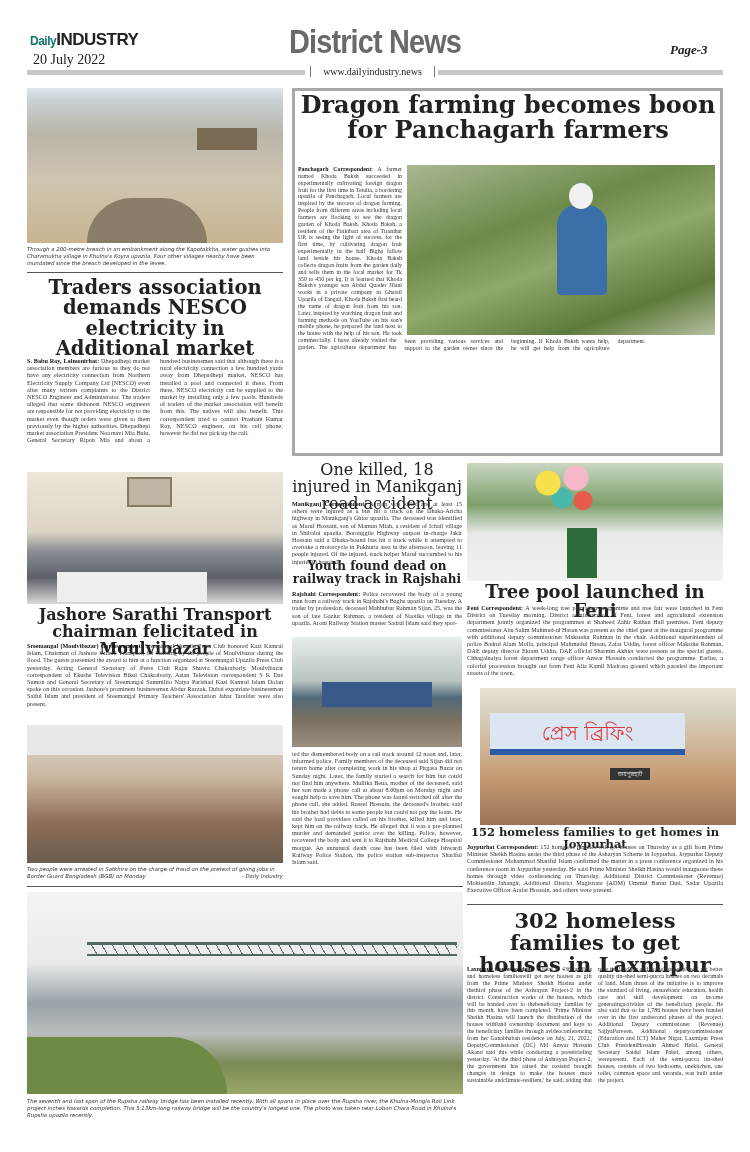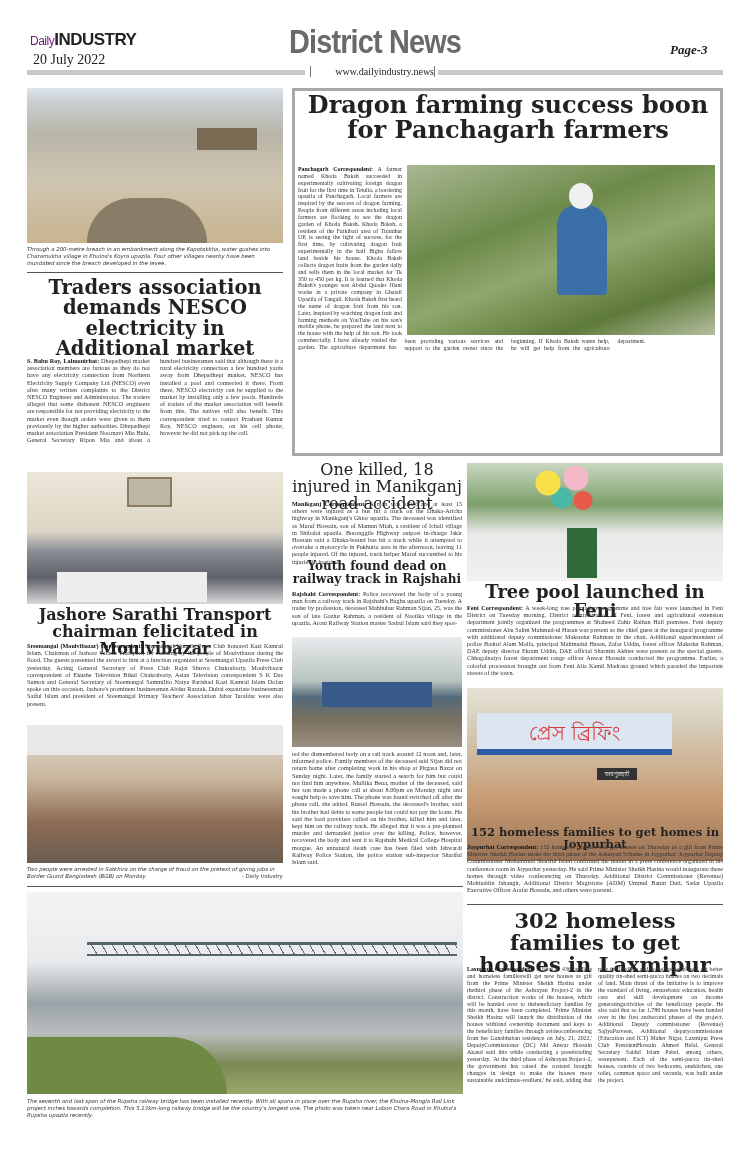--- a/index.html
+++ b/index.html
@@ -1,25 +1,25 @@
 <!DOCTYPE html>
 <html><head>
 <meta charset="utf-8">
 <style>
 *{box-sizing:border-box;margin:0;padding:0}
 body{width:750px;height:1152px;background:#fff;font-family:"DejaVu Serif",serif;color:#222;position:relative;overflow:hidden}
 .abs{position:absolute}
 .brand{left:30px;top:30px;font-family:"Liberation Sans",sans-serif;font-weight:bold;font-size:17px;letter-spacing:-0.5px}
-.brand .daily{font-size:12px;font-weight:normal;color:#701a75}
+.brand .daily{font-size:12px;font-weight:bold;color:#0f766e}
 .date{left:33px;top:52px;font-family:"Liberation Serif",serif;font-size:14px}
 .masthead{left:270px;top:22px;width:210px;text-align:center;font-family:"Liberation Sans",sans-serif;font-weight:bold;font-size:34px;color:#6a6a6a;letter-spacing:-1px;transform:scaleX(0.85)}
 .pageno{left:670px;top:42px;font-family:"Liberation Serif",serif;font-style:italic;font-weight:bold;font-size:13px}
 .rule-l{left:27px;top:70px;width:278px;height:5px;background:#c8c8c8}
 .rule-r{left:438px;top:70px;width:285px;height:5px;background:#c8c8c8}
-.site{left:310px;top:66px;width:125px;text-align:right;font-family:"Liberation Serif",serif;font-size:10px;border-left:1px solid #777;border-right:1px solid #777}
+.site{left:310px;top:66px;width:125px;text-align:center;font-family:"Liberation Serif",serif;font-size:10px;border-left:1px solid #777;border-right:1px solid #777}
 .photo{overflow:hidden}
 .cap{font-family:"DejaVu Sans",sans-serif;font-style:italic;font-size:5.4px;line-height:7px;color:#333}
 .hl{font-family:"DejaVu Serif",serif;font-weight:bold;text-align:center;color:#222;line-height:1.05}
 .body{font-family:"Liberation Serif",serif;font-size:6.2px;line-height:7.2px;text-align:justify;color:#333}
 .body b{color:#111}
 .col2{column-count:2;column-gap:10px}
 .col4{column-count:4;column-gap:8px}
 .box{border:3px solid #a8a8a8}
 .hr{height:1px;background:#555}
 </style>
@@ -57,21 +57,21 @@
 <div class="abs cap" style="left:27px;top:866px;width:256px"><span>Two people were arrested in Satkhira on the charge of fraud on the pretext of giving jobs in Border Guard Bangladesh (BGB) on Monday</span> <span style="float:right">- Daily Industry</span></div>
 <div class="abs hr" style="left:27px;top:886px;width:436px"></div>
 
 <div class="abs photo" style="left:27px;top:892px;width:436px;height:202px;background:linear-gradient(180deg,#f4f4f4 0%,#e8eaec 35%,#9aa3a8 55%,#b9bdbd 70%,#7a8a55 85%,#9aa86a 100%)">
   <div class="abs" style="left:60px;top:50px;width:370px;height:14px;border-top:3px solid #566;border-bottom:2px solid #566;background:repeating-linear-gradient(60deg,transparent 0 8px,#667 8px 9px)"></div>
   <div class="abs" style="left:0;top:145px;width:200px;height:57px;background:#6f8a45;border-radius:0 80px 0 0"></div>
 </div>
 <div class="abs cap" style="left:27px;top:1098px;width:436px">The seventh and last span of the Rupsha railway bridge has been installed recently. With all spans in place over the Rupsha river, the Khulna-Mongla Rail Link project inches towards completion. This 5.13km-long railway bridge will be the country's longest one. The photo was taken near Lobon Chara Road in Khulna's Rupsha upazila recently.</div>
 
 <div class="abs box" style="left:292px;top:88px;width:431px;height:368px"></div>
-<div class="abs hl" style="left:298px;top:92px;width:420px;font-size:24px">Dragon farming success boon for Panchagarh farmers</div>
+<div class="abs hl" style="left:298px;top:92px;width:420px;font-size:24px">Dragon farming becomes boon for Panchagarh farmers</div>
 <div class="abs photo" style="left:407px;top:165px;width:308px;height:170px;background:linear-gradient(160deg,#a9b892 0%,#6d8a4a 35%,#8fa86c 55%,#5e7a3a 80%,#b5bfa0 100%)">
   <div class="abs" style="left:150px;top:40px;width:50px;height:90px;background:#3b6fa8;border-radius:20px 20px 4px 4px"></div>
   <div class="abs" style="left:162px;top:18px;width:24px;height:26px;background:#f0f0f0;border-radius:50%"></div>
 </div>
 <div class="abs body" style="left:298px;top:166px;width:104px;height:172px;overflow:hidden;font-size:5.9px;line-height:6.85px"><b>Panchagarh Correspondent:</b><span> A farmer named Khoda Baksh succeeded in experimentally cultivating foreign dragon fruit for the first time in Tetulia, a bordering upazila of Panchagarh. Local farmers are inspired by the success of dragon farming. People from different areas including local farmers are flocking to see the dragon garden of Khoda Baksh. Khoda Baksh, a resident of the Futkibari area of Tiranihat UP, is seeing the light of success, for the first time, by cultivating dragon fruit experimentally in the half Bigha fallow land beside his house. Khoda Baksh collects dragon fruits from the garden daily and sells them in the local market for Tk 350 to 450 per kg. It is learned that Khoda Baksh's younger son Abdul Quader Jilani works in a private company in Ghatail Upazila of Tangail. Khoda Baksh first heard the name of dragon fruit from his son. Later, inspired by watching dragon fruit and farming methods on YouTube on his son's mobile phone, he prepared the land next to the house with the help of his son. He took the fruit's seedlings from Tangail and planted them on half-bigha land a year ago. Flowers start to appear on the trees within a year of planting. At present, every tree in the garden has borne fruit and begun to ripen. Farmer Khoda Baksh is starting to sell dragons from the garden in the local market. He also created saplings from dragon trees. Seeing his success, local farmers are also inspired to cultivate dragons. 'Heard about dragon fruit, but I have never seen this in my life. Since dragon fruit is cultivated in our area, I am also interested in cultivating this fruit,' said local farmer Zahirul Islam. Tourist Liaquat Ali said after hearing the news, he came to see this dragon garden with his friends. This is the first garden in Tetulia. We saw the garden and bought dragon fruit for the house. Tetulia Upazila Agriculture Officer Jahangir Alam said for the first time in Tetulia, dragon fruits have been cultivated commercially. I have already visited the garden. The agriculture department has been providing various services and support to the garden owner since the beginning. If Khoda Baksh wants help, he will get help from the agriculture department.</span></div>
 <div class="abs body col4" style="left:298px;top:338px;width:418px;height:112px;overflow:hidden;font-size:5.9px;line-height:6.85px">
     <span style="display:block;margin-top:-336px"> A farmer named Khoda Baksh succeeded in experimentally cultivating foreign dragon fruit for the first time in Tetulia, a bordering upazila of Panchagarh. Local farmers are inspired by the success of dragon farming. People from different areas including local farmers are flocking to see the dragon garden of Khoda Baksh. Khoda Baksh, a resident of the Futkibari area of Tiranihat UP, is seeing the light of success, for the first time, by cultivating dragon fruit experimentally in the half Bigha fallow land beside his house. Khoda Baksh collects dragon fruits from the garden daily and sells them in the local market for Tk 350 to 450 per kg. It is learned that Khoda Baksh's younger son Abdul Quader Jilani works in a private company in Ghatail Upazila of Tangail. Khoda Baksh first heard the name of dragon fruit from his son. Later, inspired by watching dragon fruit and farming methods on YouTube on his son's mobile phone, he prepared the land next to the house with the help of his son. He took the fruit's seedlings from Tangail and planted them on half-bigha land a year ago. Flowers start to appear on the trees within a year of planting. At present, every tree in the garden has borne fruit and begun to ripen. Farmer Khoda Baksh is starting to sell dragons from the garden in the local market. He also created saplings from dragon trees. Seeing his success, local farmers are also inspired to cultivate dragons. 'Heard about dragon fruit, but I have never seen this in my life. Since dragon fruit is cultivated in our area, I am also interested in cultivating this fruit,' said local farmer Zahirul Islam. Tourist Liaquat Ali said after hearing the news, he came to see this dragon garden with his friends. This is the first garden in Tetulia. We saw the garden and bought dragon fruit for the house. Tetulia Upazila Agriculture Officer Jahangir Alam said for the first time in Tetulia, dragon fruits have been cultivated commercially. I have already visited the garden. The agriculture department has been providing various services and support to the garden owner since the beginning. If Khoda Baksh wants help, he will get help from the agriculture department.</span>
   </div>
 
 <div class="abs hl" style="left:292px;top:462px;width:170px;font-size:16px;font-weight:normal">One killed, 18 injured in Manikganj road accident</div>
@@ -84,21 +84,21 @@
 </div>
 <div class="abs body" style="left:292px;top:750px;width:170px">ted the dismembered body on a rail track around 12 noon and, later, informed police. Family members of the deceased said Sijan did not return home after completing work in his shop at Pirgasa Bazar on Sunday night. Later, the family started a search for him but could not find him anywhere. Mullika Beua, mother of the deceased, said her son made a phone call at about 8.00pm on Monday night and sought help to save him. The phone was found switched off after the phone call, she added. Russel Hossain, the deceased's brother, said his brother had debts to some people but could not pay the loans. He said the load providers called on his brother, killed him and later, kept him on the railway track. He alleged that it was a pre-planned murder and demanded justice over the killing. Police, however, recovered the body and sent it to Rajshahi Medical College Hospital morgue. An unnatural death case has been filed with Ishwardi Railway Police Station, the police station sub-inspector Shariful Islam said.</div>
 
 <div class="abs photo" style="left:467px;top:463px;width:256px;height:118px;background:linear-gradient(180deg,#c9d7c2 0%,#7da06b 35%,#e9e9e9 60%,#f1f1f1 100%)">
   <div class="abs" style="left:60px;top:0;width:70px;height:50px;background:radial-gradient(circle at 30% 40%,#f7e04a 0 12px,transparent 13px),radial-gradient(circle at 70% 30%,#f5b8c8 0 12px,transparent 13px),radial-gradient(circle at 50% 70%,#48b8a8 0 10px,transparent 11px),radial-gradient(circle at 80% 75%,#e85a4a 0 9px,transparent 10px)"></div>
   <div class="abs" style="left:100px;top:65px;width:30px;height:50px;background:#2f6b3a"></div>
 </div>
 <div class="abs hl" style="left:467px;top:583px;width:256px;font-size:18px">Tree pool launched in Feni</div>
 <div class="abs body" style="left:467px;top:604px;width:256px"><b>Feni Correspondent:</b><span> A week-long tree plantation programme and tree fair were launched in Feni District on Tuesday morning. District administration of Feni, forest and agricultural extension department jointly organized the programmes at Shaheed Zahir Raihan Hall premises. Feni deputy commissioner Abu Salim Mahmud-ul Hasan was present as the chief guest at the inaugural programme with additional deputy commissioner Maksudur Rahman in the chair. Additional superintendent of police Badrul Alam Molla, principal Mahmudul Hasan, Zafar Uddin, forest officer Maksdur Rahman, DAE deputy director Ekram Uddin, DAE official Sharmin Akhter were present as the special guests. Chhagalnaiya forest department range officer Anwar Hossain conducted the programme. Earlier, a colorful procession brought out from Feni Alia Kamil Madrasa ground which paraded the important streets of the town.</span></div>
 
-<div class="abs photo" style="left:467px;top:688px;width:256px;height:173px;background:linear-gradient(180deg,#e8e2d4 0%,#d9d4c4 15%,#c79b72 65%,#9a7356 100%)">
+<div class="abs photo" style="left:480px;top:688px;width:256px;height:137px;background:linear-gradient(180deg,#e8e2d4 0%,#d9d4c4 15%,#c79b72 65%,#9a7356 100%)">
   <div class="abs" style="left:10px;top:25px;width:195px;height:42px;background:#dbe6f2;border-bottom:6px solid #2b5aa6;color:#d83a3a;font-size:20px;text-align:center;line-height:40px;font-family:'DejaVu Sans',sans-serif">প্রেস ব্রিফিং</div>
   <div class="abs" style="left:130px;top:80px;width:40px;height:12px;background:#333;color:#fff;font-size:6px;text-align:center;line-height:12px;font-family:'DejaVu Sans',sans-serif">জয়পুরহাট</div>
 </div>
 <div class="abs hl" style="left:467px;top:826px;width:256px;font-size:11.5px">152 homeless families to get homes in Joypurhat</div>
 <div class="abs body" style="left:467px;top:843px;width:256px"><b>Joypurhat Correspondent:</b><span> 152 homeless families will get houses on Thursday as a gift from Prime Minister Sheikh Hasina under the third phase of the Asharyan Scheme in Joypurhat. Joypurhat Deputy Commissioner Mohammad Shariful Islam confirmed the matter in a press conference organized in his conference room in Joypurhat yesterday. He said Prime Minister Sheikh Hasina would inaugurate these homes through video conferencing on Thursday. Additional District Commissioner (Revenue) Mohiuddin Jahangir, Additional District Magistrate (ADM) Ummul Banin Duti, Sadar Upazila Executive Officer Arafat Hossain, and others were present.</span></div>
 <div class="abs hr" style="left:467px;top:904px;width:256px"></div>
 
 <div class="abs hl" style="left:467px;top:910px;width:256px;font-size:21px">302 homeless families to get houses in Laxmipur</div>
 <div class="abs body col2" style="left:467px;top:966px;width:256px;height:160px;column-gap:6px;font-size:5.9px;line-height:6.9px"><b>Laxmipur Correspondent:</b><span> A total of 436 landless and homeless familieswill get new houses as gift from the Prime Minister Sheikh Hasina under thethird phase of the Ashrayan Project-2 in the district. Construction works of the houses, which will be handed over to thebeneficiary families by this month, have been completed. 'Prime Minister Sheikh Hasina will launch the distribution of the houses withland ownership document and keys to the beneficiary families through avideoconferencing from her Ganabhaban residence on July, 21, 2022,' DeputyCommissioner (DC) Md Anwar Hossain Akand said this while conducting a pressbriefing yesterday. 'At the third phase of Ashrayan Project-2, the government has raised the costand brought changes in design to make the houses more sustainable andclimate-resilient,' he said, adding that now the landless and homeless peoplewill get better quality tin-shed semi-pucca houses on two decimals of land. Main thrust of the initiative is to improve the standard of living, ensurebasic education, health care and skill development on income generatingactivities of the beneficiary people. He also said that so far 1,786 houses have been handed over in the first andsecond phases of the project. Additional Deputy commissioner (Revenue) SajiyaParveen, Additional deputycommissioner (Education and ICT) Maher Nigar, Laxmipur Press Club PresidentHossain Ahmed Helal, General Secretary Saidul Islam Pabel, among others, werepresent. Each of the semi-pucca tin-shed houses, consists of two bedrooms, onekitchen, one toilet, common space and veranda, was built under the project.</span></div>
 

